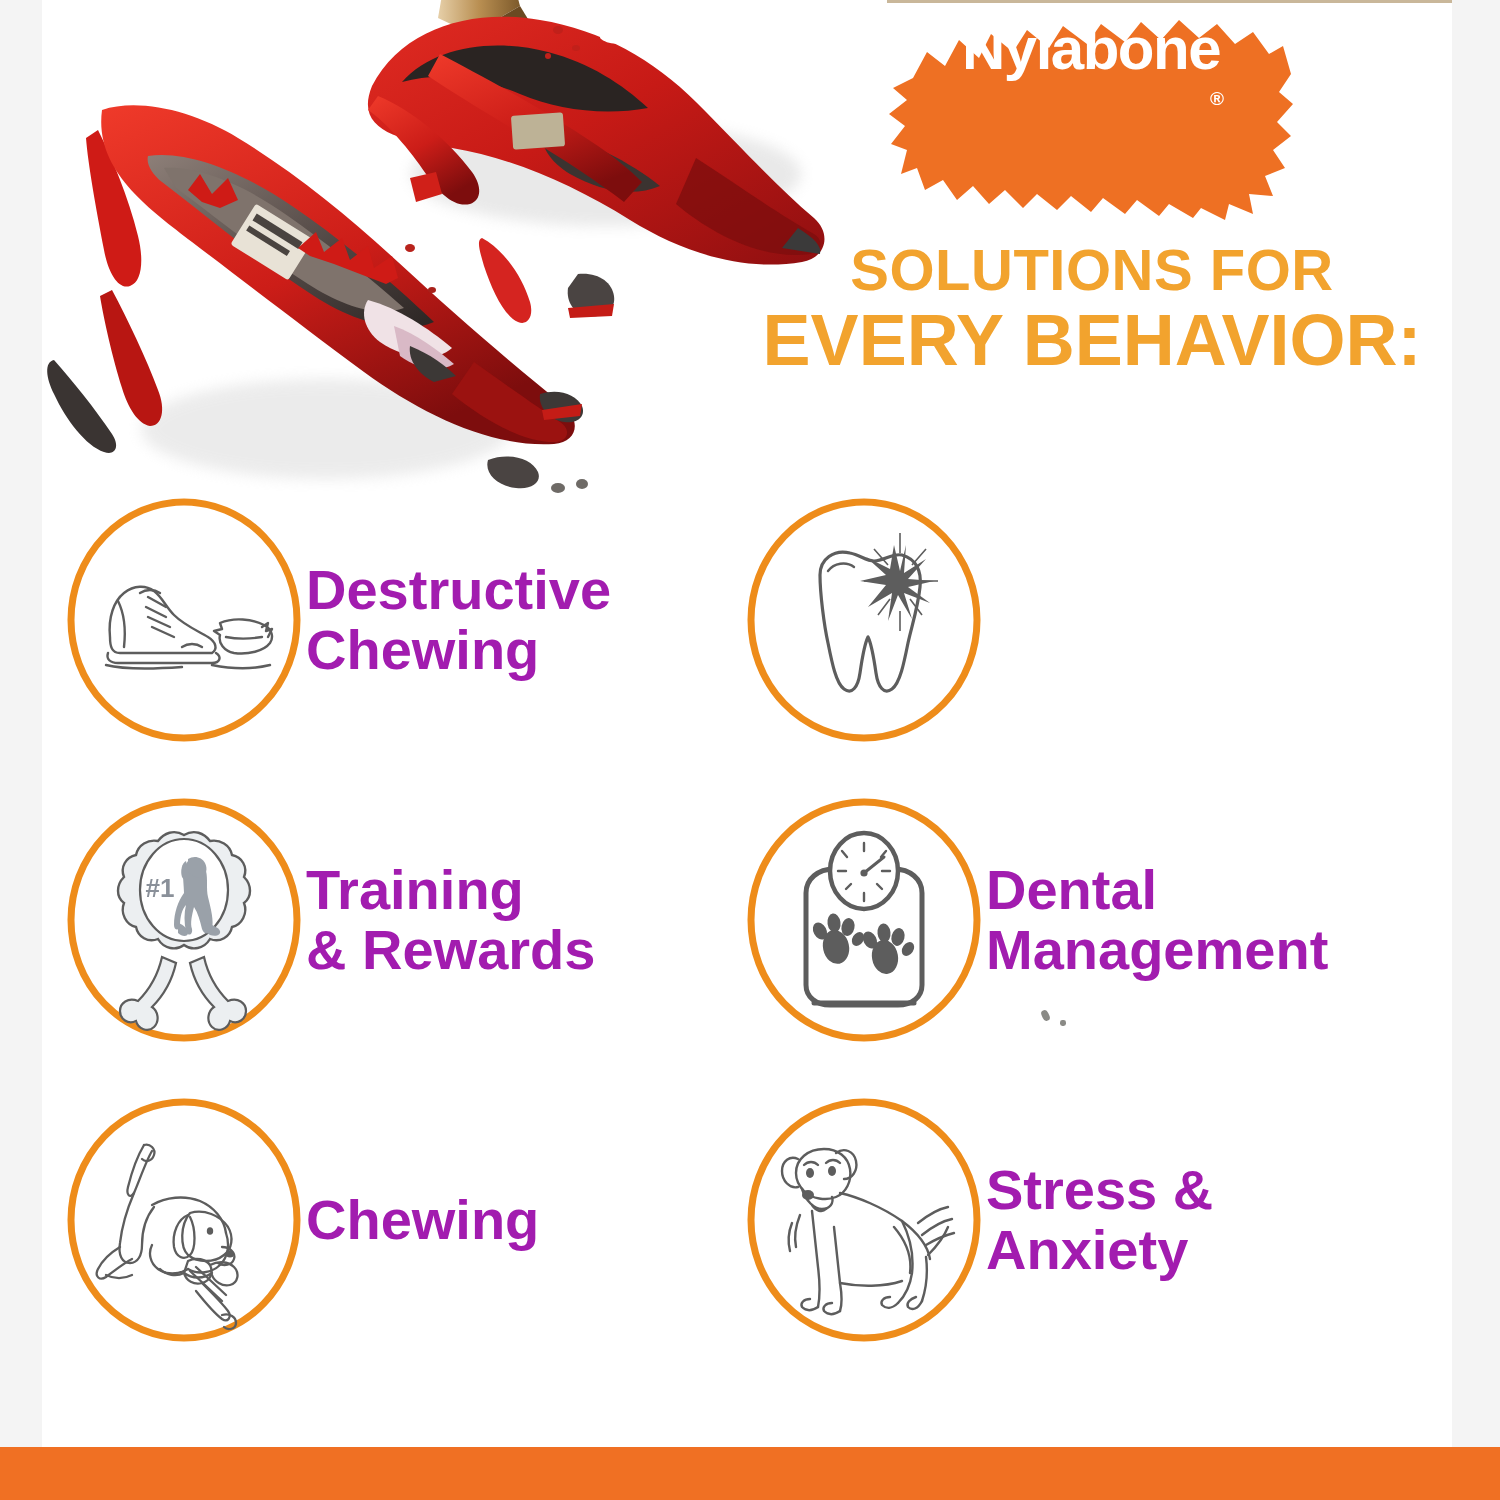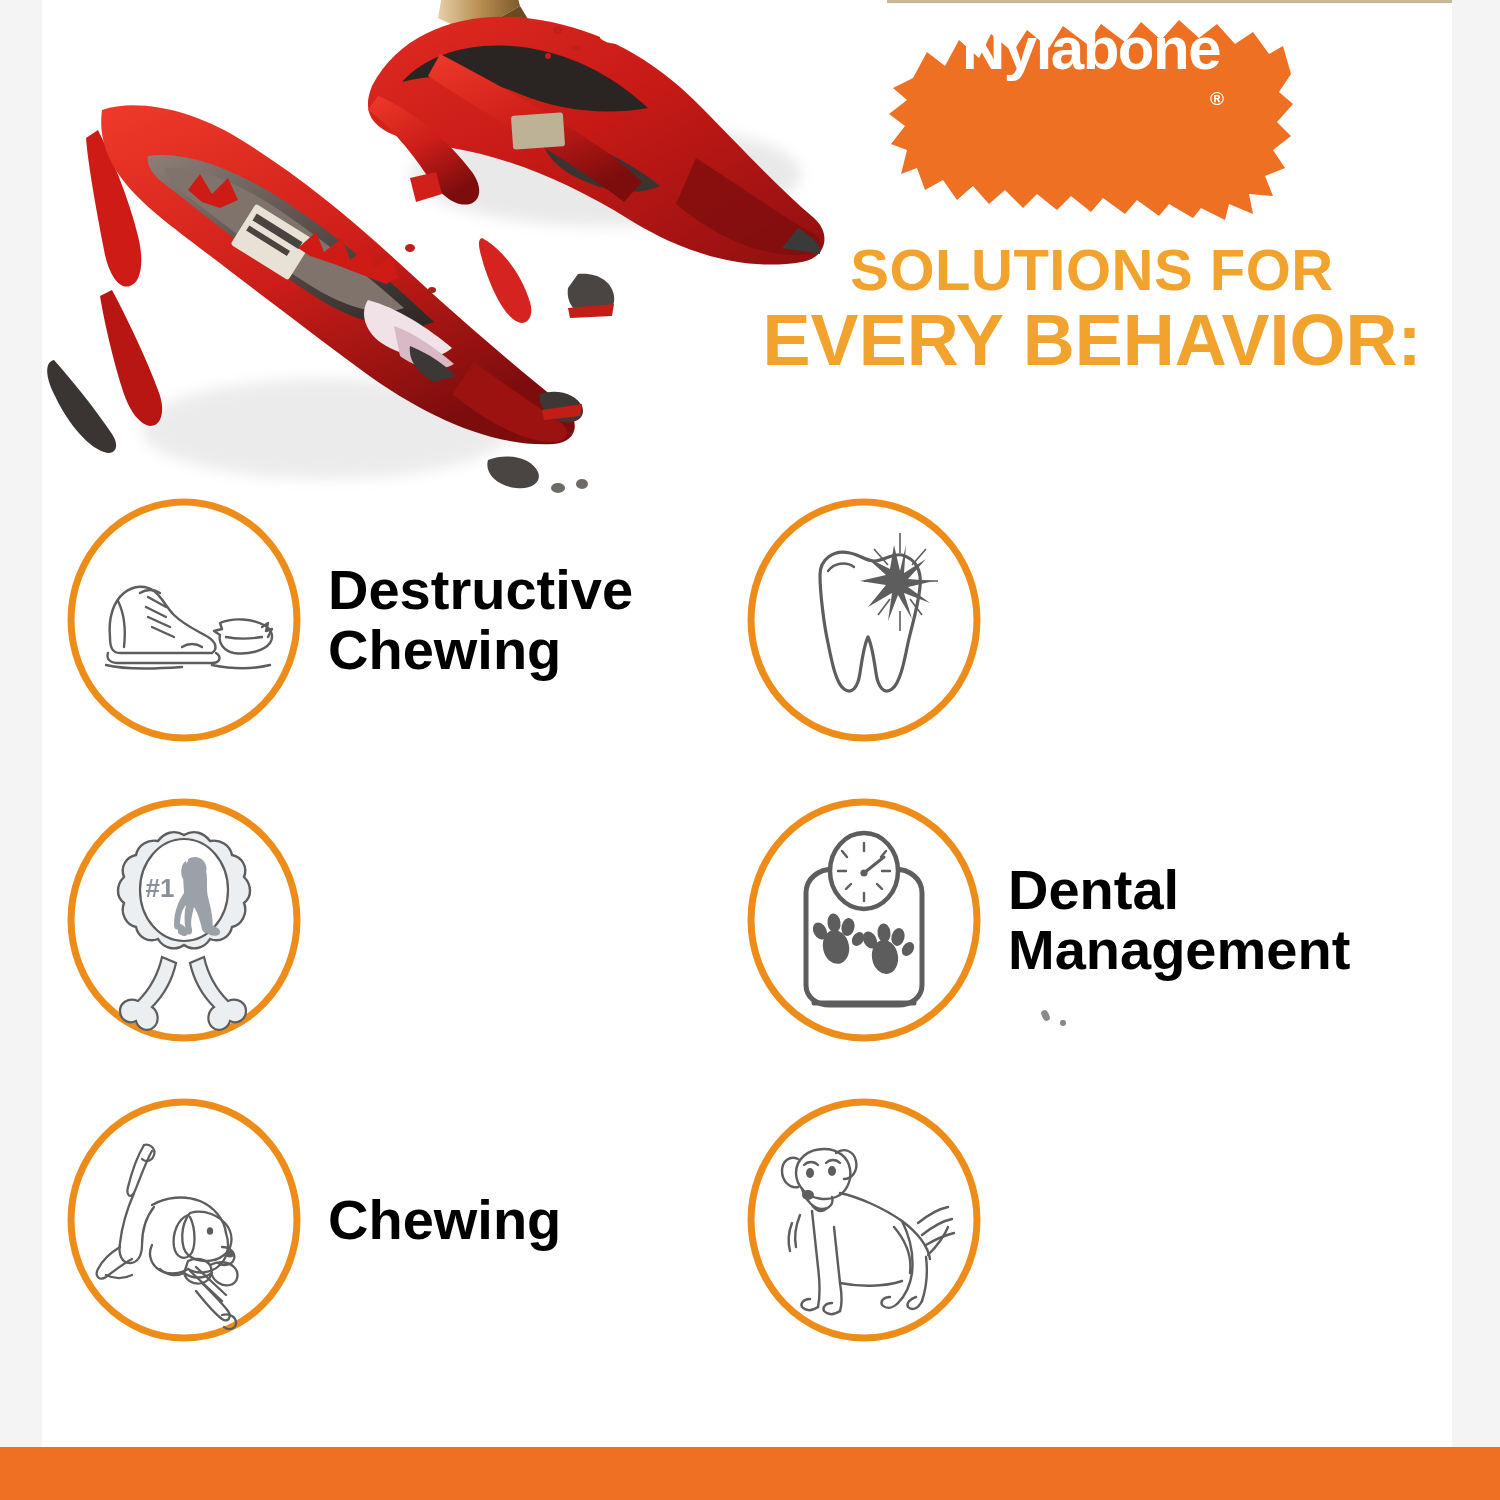--- a/index.html
+++ b/index.html
@@ -35,22 +35,22 @@
     font-family:"Liberation Sans",sans-serif;}
 
   
   #grid{position:absolute;left:0;top:470px;width:1410px;}
   .bcol{position:absolute;width:700px;}
   .bcol.left{left:20px;}
   .bcol.right{left:700px;}
   .brow{position:relative;display:flex;align-items:center;height:300px;}
   .badge{flex:0 0 auto;width:244px;height:246px;position:relative;}
   .badge svg{position:absolute;left:0;top:0;}
-  .blabel{color:#000000;font-size:56px;font-weight:bold;line-height:60px;
-    font-family:"Liberation Sans",sans-serif;margin-left:22px;white-space:pre-line;}
+  .blabel{color:#a21caf;font-size:56px;font-weight:bold;line-height:60px;
+    font-family:"Liberation Sans",sans-serif;white-space:pre-line;}
 
   
   .speck{position:absolute;background:#8a8a86;border-radius:40%;}
 </style>
 </head>
 <body>
 
 <div id="root">
 
   <div id="canvas">
@@ -274,20 +274,22 @@
                          C112 116 116 104 122 96 C122 88 120 78 122 70 Z"></path>
                 <path d="M126 62 C132 58 140 60 143 66 C146 72 144 78 140 80
                          C134 82 128 78 126 72 Z"></path>
                 <path d="M124 64 C120 66 118 74 120 80 C122 84 126 84 128 80 Z"></path>
                 <path d="M144 126 C150 128 156 130 158 134 C159 138 154 140 148 138
                          C144 136 142 130 144 126 Z"></path>
                 <path d="M116 126 C122 128 126 132 126 136 C126 140 120 140 116 136 Z"></path>
               </g>
             </svg>
           </div>
+          <div class="blabel">Training
+&amp; Rewards</div>
         </div>
 
         <div class="brow">
           <div class="badge">
             <svg width="244" height="246" viewBox="0 0 244 246">
               <ellipse cx="122" cy="123" rx="113" ry="118" fill="none" stroke="#ee8c1a" stroke-width="7"></ellipse>
               <g fill="none" stroke="#5d5d5d" stroke-width="2.3" stroke-linecap="round" stroke-linejoin="round">
 
                 <path d="M82 48 C76 58 70 74 66 90 C64 98 68 102 72 96
                          C78 82 84 64 90 54"></path>
@@ -449,20 +451,22 @@
                 <path d="M186 158 C194 150 202 140 206 130"></path>
                 <path d="M176 126 C186 118 196 112 206 110"></path>
                 <path d="M180 138 C190 130 200 124 210 122"></path>
                 <path d="M184 148 C194 142 204 138 212 136"></path>
 
                 <path d="M58 118 C54 128 52 140 54 150"></path>
                 <path d="M50 126 C46 136 46 146 48 154"></path>
               </g>
             </svg>
           </div>
+          <div class="blabel">Stress &amp;
+Anxiety</div>
         </div>
       </div>
     </div>
 
     <div id="top-hairline"></div>
   </div>
 
   <div id="bottom-bar"></div>
 </div>
 

